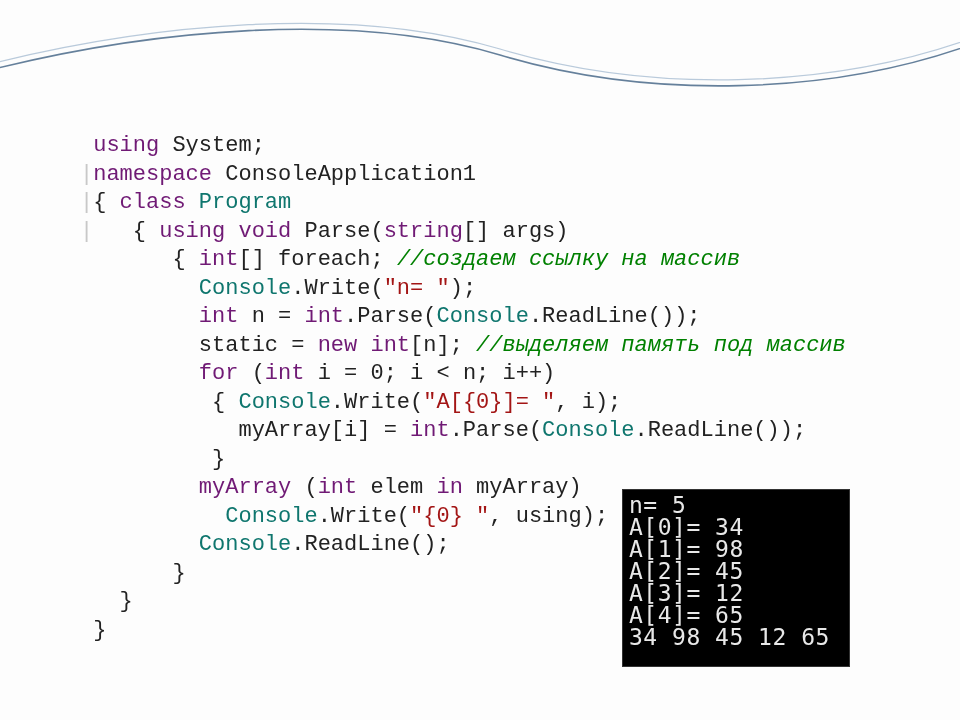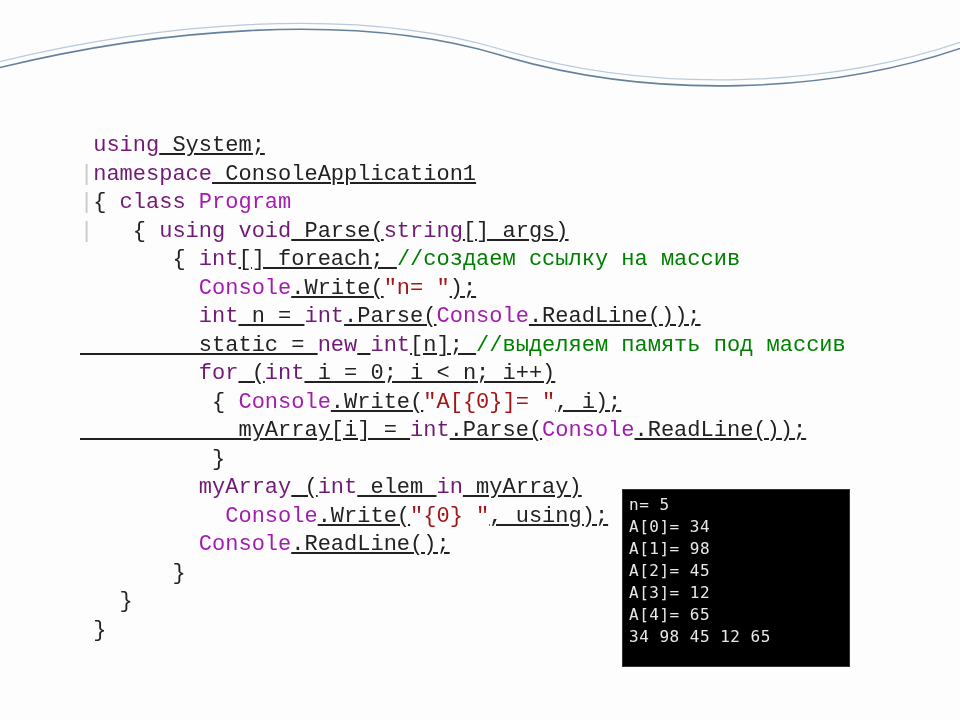--- a/index.html
+++ b/index.html
@@ -31,37 +31,37 @@
     left: 80px;
     top: 132px;
     width: 800px;
     font-family: Consolas, "Courier New", monospace;
     font-size: 22px;
     line-height: 28.5px;
     color: #222;
     white-space: pre;
   }
   .kw   { color: #701a75; }
-  .type { color: #a21caf; }
+  .type { color: #0f766e; }
   .str  { color: #a31515; }
-  .comm { color: #008000; }
+  .comm { color: #008000; font-style: italic; }
   .pn   { color: #222; }
-  .nm   { color: #222; text-decoration: underline; }
+  .nm   { color: #222; }
   .light{ color: #c8c8c8; }
 
   .console-box {
     position: absolute;
     left: 622px;
     top: 489px;
     width: 228px;
     height: 178px;
     background: #000;
     color: #e8e8e8;
     font-family: "Lucida Console", Consolas, monospace;
-    font-size: 16px;
+    font-size: 23px;
     line-height: 22px;
     padding: 4px 6px;
     box-sizing: border-box;
     white-space: pre;
     border: 1px solid #333;
     letter-spacing: 0.5px;
   }
 </style>
 </head>
 <body>

